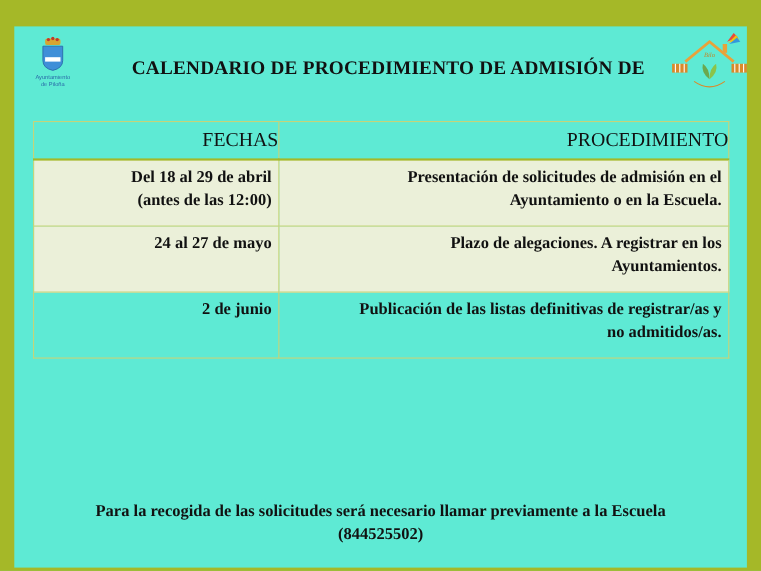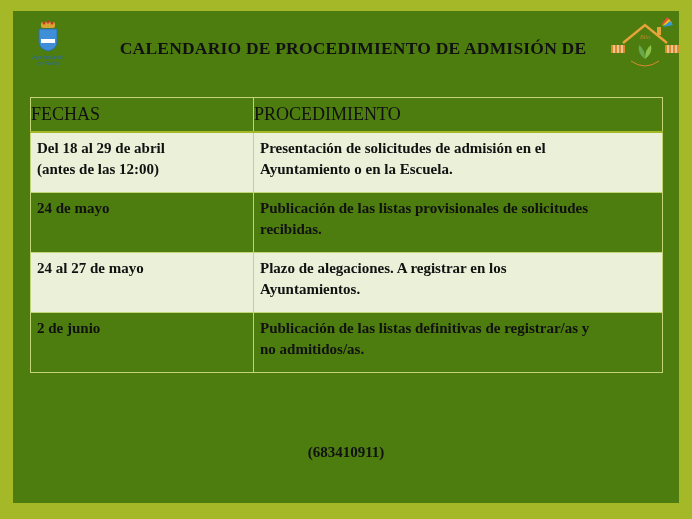--- a/index.html
+++ b/index.html
@@ -1,22 +1,22 @@
 <!DOCTYPE html>
 <html><head>
   <meta charset="utf-8">
   <style>
     html, body { margin:0; padding:0; }
     body { width:692px; height:519px; background:#a5b828; position:relative; overflow:hidden; font-family:"Liberation Serif", serif; }
-    .panel { position:absolute; left:13px; top:11px; width:666px; height:492px; background:#4d7c0f; }
+    .panel { position:absolute; left:13px; top:24px; width:666px; height:492px; background:#5eead4; }
     .logo-left { position:absolute; left:9px; top:9px; width:52px; height:50px; }
     .logo-right { position:absolute; left:596px; top:4px; width:72px; height:58px; }
     .title { position:absolute; left:30px; top:26px; width:620px; text-align:center; font-weight:bold; font-size:17.5px; line-height:22px; color:#111; letter-spacing:0.2px; }
     table { position:absolute; left:17px; top:86px; width:633px; border-collapse:collapse; }
-    td, th { border:1.5px solid #c5d47a; text-align:left; vertical-align:top; color:#111; }
+    td, th { border:1.5px solid #c5d47a; text-align:right; vertical-align:top; color:#111; }
     th { font-weight:normal; font-size:18px; height:33px; vertical-align:middle; padding:0; }
     td { font-weight:bold; font-size:15px; line-height:21px; height:54px; padding:5px 6px 0 6px; }
     tr.shade td { background:#ebf0d9; }
     tr.header-row { border-bottom:2.5px solid #a5b828; }
     col.c1 { width:223px; }
     .footer { position:absolute; left:10px; top:431px; width:646px; text-align:center; font-weight:bold; font-size:15px; line-height:21px; color:#111; }
   </style>
 </head>
 <body>
 
@@ -78,30 +78,20 @@
     <tr class="shade">
       <td>
             <div>Del 18 al 29 de abril</div>
             <div>(antes de las 12:00)</div>
           </td>
       <td>
             <div>Presentación de solicitudes de admisión en el</div>
             <div>Ayuntamiento o en la Escuela.</div>
           </td>
     </tr>
-    <tr>
-      <td>
-            <div>24 de mayo</div>
-            <div></div>
-          </td>
-      <td>
-            <div>Publicación de las listas provisionales de solicitudes</div>
-            <div>recibidas.</div>
-          </td>
-    </tr>
     <tr class="shade">
       <td>
             <div>24 al 27 de mayo</div>
             <div></div>
           </td>
       <td>
             <div>Plazo de alegaciones.  A registrar en los</div>
             <div>Ayuntamientos.</div>
           </td>
     </tr>
@@ -112,15 +102,16 @@
           </td>
       <td>
             <div>Publicación de las listas definitivas de registrar/as y</div>
             <div>no admitidos/as.</div>
           </td>
     </tr>
   </tbody>
     </table>
 
   <div class="footer">
-    <div>(683410911)</div>
+    <div>Para la recogida de las solicitudes será necesario llamar previamente a la Escuela</div>
+    <div>(844525502)</div>
   </div>
 </div>
 
 </body></html>

